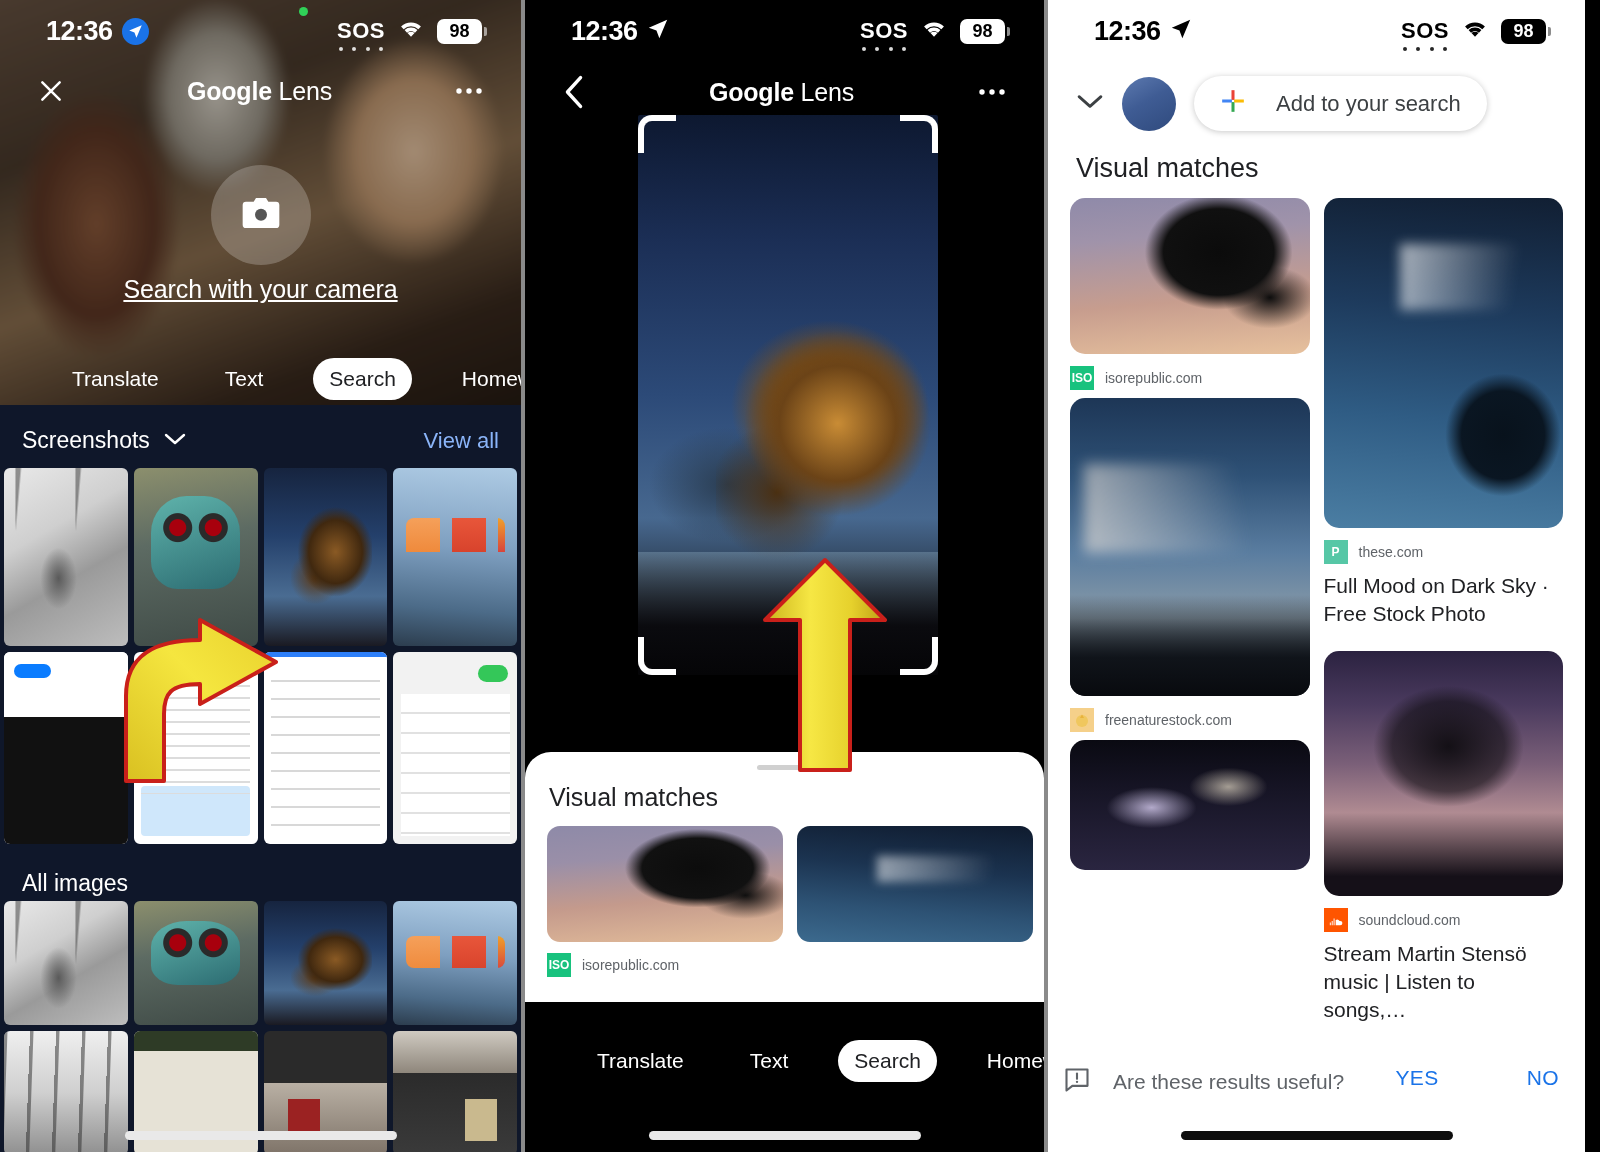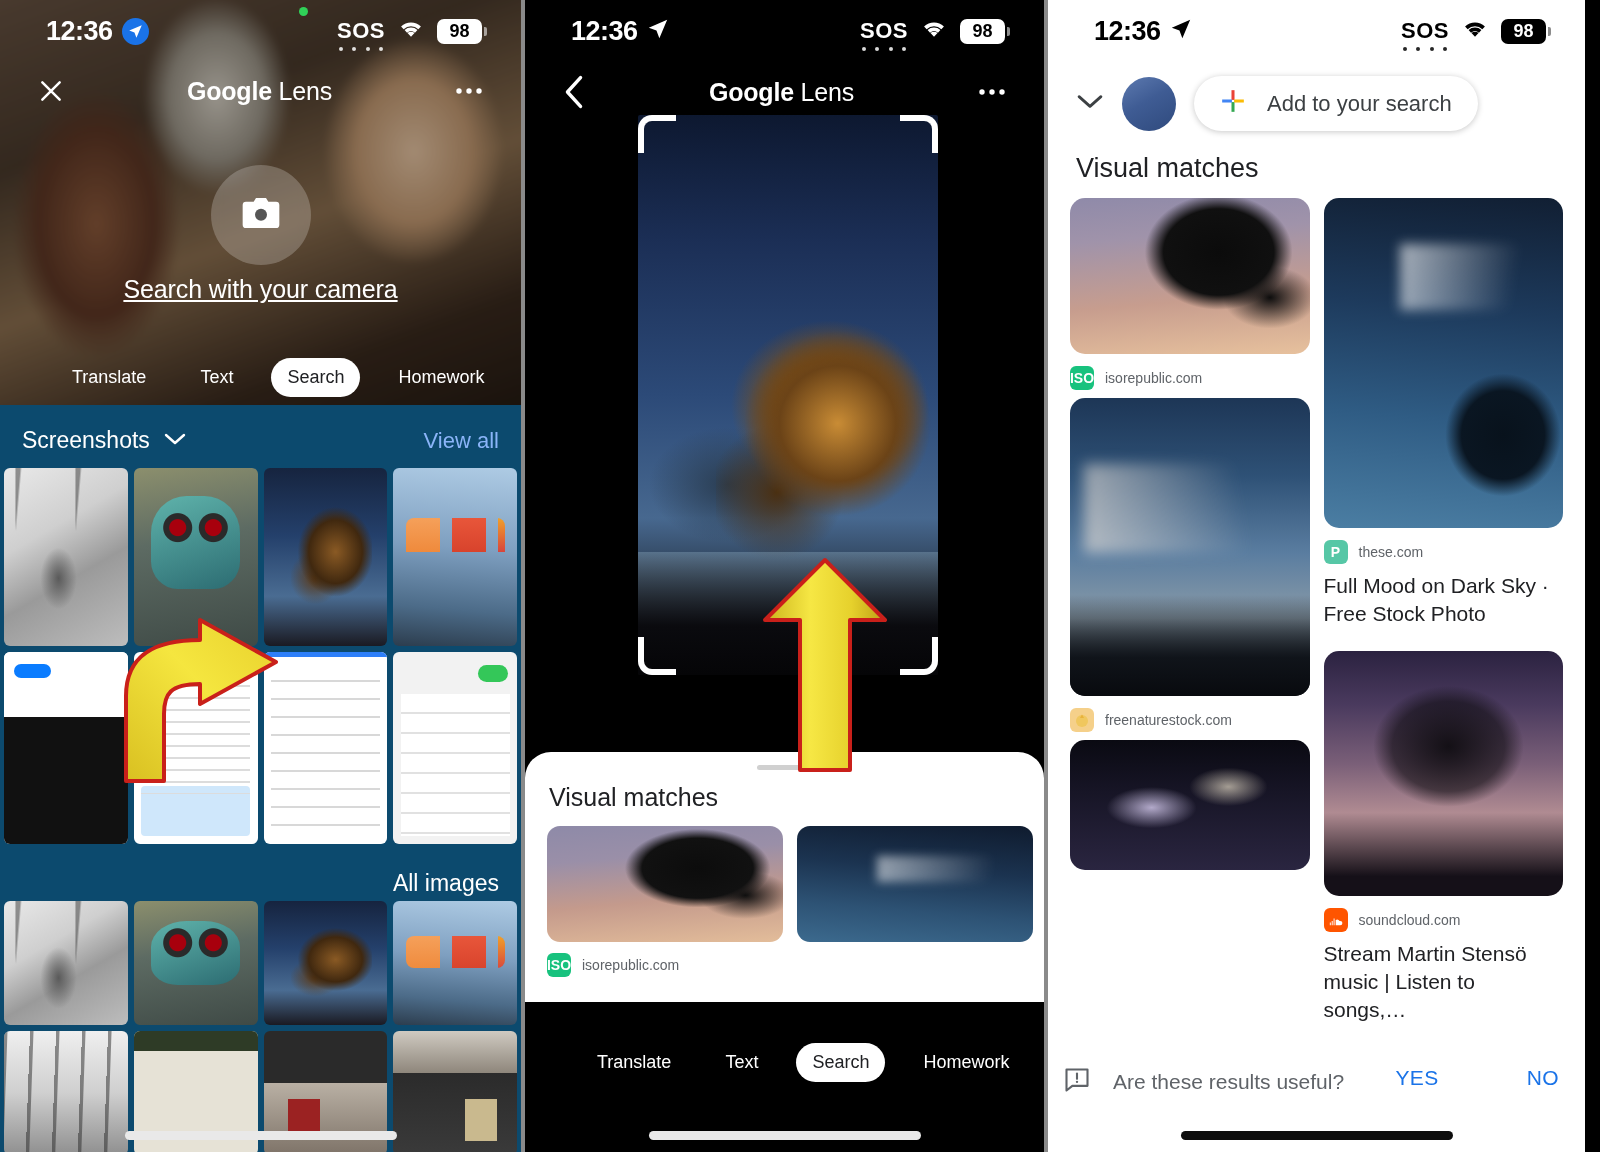--- a/index.html
+++ b/index.html
@@ -80,21 +80,21 @@
     background: rgba(255,255,255,.22);
     backdrop-filter: blur(6px);
     display: flex; align-items: center; justify-content: center; z-index: 20;
   }
   .cam-caption {
     position: absolute; top: 275px; left: 0; right: 0; text-align: center;
     font-size: 25px; color: #fff; z-index: 20; letter-spacing: -.1px; text-decoration: underline;
   }
   .modebar {
     position: absolute; left: 0; right: 0; display: flex; align-items: flex-start;
-    gap: 0; z-index: 25; font-size: 18px;
+    gap: 12px; z-index: 25; font-size: 21px;
   }
   .modebar.on-hero { top: 358px; padding-left: 56px; }
   .mode { color: #fff; padding: 9px 16px; border-radius: 22px; white-space: nowrap; cursor: pointer; }
   .mode + .mode { margin-left: 22px; }
   .mode.active { background: #fff; color: #202124; font-weight: 500; }
 
   .sec-head {
     display: flex; align-items: center; justify-content: space-between;
     padding: 22px 22px 14px 22px;
   }
@@ -212,42 +212,42 @@
   .sheet-card { width: 236px; flex: none; }
   .sheet-img { width: 236px; height: 116px; border-radius: 13px; overflow: hidden; position: relative; }
   .mi-a { background: linear-gradient(175deg,#8e8aa8 0%,#9a8fa8 28%,#c49a8c 62%,#e3bd9a 100%); }
   .mi-a::after{content:"";position:absolute;left:28%;top:-6%;width:78%;height:106%;
     background:radial-gradient(ellipse 52% 42% at 46% 40%, #0c0c0c 0%, #111 58%, rgba(10,10,10,0) 76%),
       radial-gradient(ellipse 34% 26% at 72% 62%, #0e0e0e 0%, rgba(10,10,10,0) 74%);}
   .mi-b { background: linear-gradient(185deg,#0f1b2e 0%,#1b3350 38%,#2d5274 70%,#3c6a8e 100%); }
   .mi-b::after{content:"";position:absolute;right:-4%;top:26%;width:70%;height:22%;
     background:linear-gradient(100deg,rgba(255,255,255,.55),rgba(255,255,255,0) 70%);filter:blur(5px);}
   .src-row { display: flex; align-items: center; gap: 11px; padding: 11px 0 0; }
-  .fav { width: 24px; height: 24px; border-radius: 6px; flex: none; display:flex;align-items:center;justify-content:center;font-size:14px;font-weight:700;color:#fff; }
+  .fav { width: 24px; height: 24px; border-radius: 0; flex: none; display:flex;align-items:center;justify-content:center;font-size:12px;font-weight:700;color:#fff; }
   .fav-iso { background: #18c27e; }
   .fav-px  { background: #56c7a6; }
   .fav-fns { background: #f5d08a; }
   .fav-sc  { background: #ff5500; }
   .src-name { font-size: 14px; color: #5f6368; }
   .modebar.on-dark-mid {
     position: absolute; bottom: 70px; left: 0; right: 0; padding-left: 56px; z-index: 35;
   }
 
   
   .rp-sheet { position: absolute; inset: 0; background: #fff; }
   .rp-head {
     display: flex; align-items: center; gap: 18px; padding: 14px 20px 0 28px; position: relative; z-index: 10;
   }
   .rp-chev { color: #3c4043; cursor: pointer; }
   .rp-avatar {
     width: 54px; height: 54px; border-radius: 50%; flex: none;
     background: linear-gradient(150deg,#5d7ab0 0%,#3f5c94 45%,#2f4a7d 100%);
   }
   .add-pill {
-    display: flex; align-items: center; gap: 21px; height: 55px; padding: 0 26px;
+    display: flex; align-items: center; gap: 30px; height: 55px; padding: 0 26px;
     border-radius: 28px; background: #fff; box-shadow: 0 1px 6px rgba(0,0,0,.22);
     font-size: 22px; color: #3c4043; cursor: pointer;
   }
   .rp-title { font-size: 27px; font-weight: 500; color: #202124; padding: 22px 28px 14px; }
   .rp-cols { display: flex; gap: 14px; padding: 0 22px; }
   .rp-col { flex: 1; display: flex; flex-direction: column; gap: 8px; }
   .rcard { display: flex; flex-direction: column; }
   .rcard-img { width: 100%; border-radius: 15px; overflow: hidden; position: relative; }
   .rcard-title {
     font-size: 21px; line-height: 1.32; color: #202124; padding-top: 8px; padding-bottom: 16px;
@@ -363,21 +363,21 @@
     <div class="cam-caption">Search with your camera</div>
 
     <div class="modebar on-hero">
       <div class="mode">Translate</div>
       <div class="mode">Text</div>
       <div class="mode active">Search</div>
       <div class="mode">Homework</div>
 
     </div>
 
-    <div style="position:absolute;top:405px;left:0;right:0;bottom:0;background:#0c4a6e;text-align:right;">
+    <div style="position:absolute;top:405px;left:0;right:0;bottom:0;background:#0f172a;">
       <div class="sec-head">
         <div class="sec-head-l">
           <div class="sec-title">Screenshots</div>
           <span>
             <svg width="22" height="14" viewBox="0 0 22 14">
                 <path d="M2 3l9 8 9-8" stroke="#fff" stroke-width="2.4" fill="none" stroke-linecap="round" stroke-linejoin="round"></path>
               </svg>
           </span>
         </div>
         <div class="view-all">View all</div>

